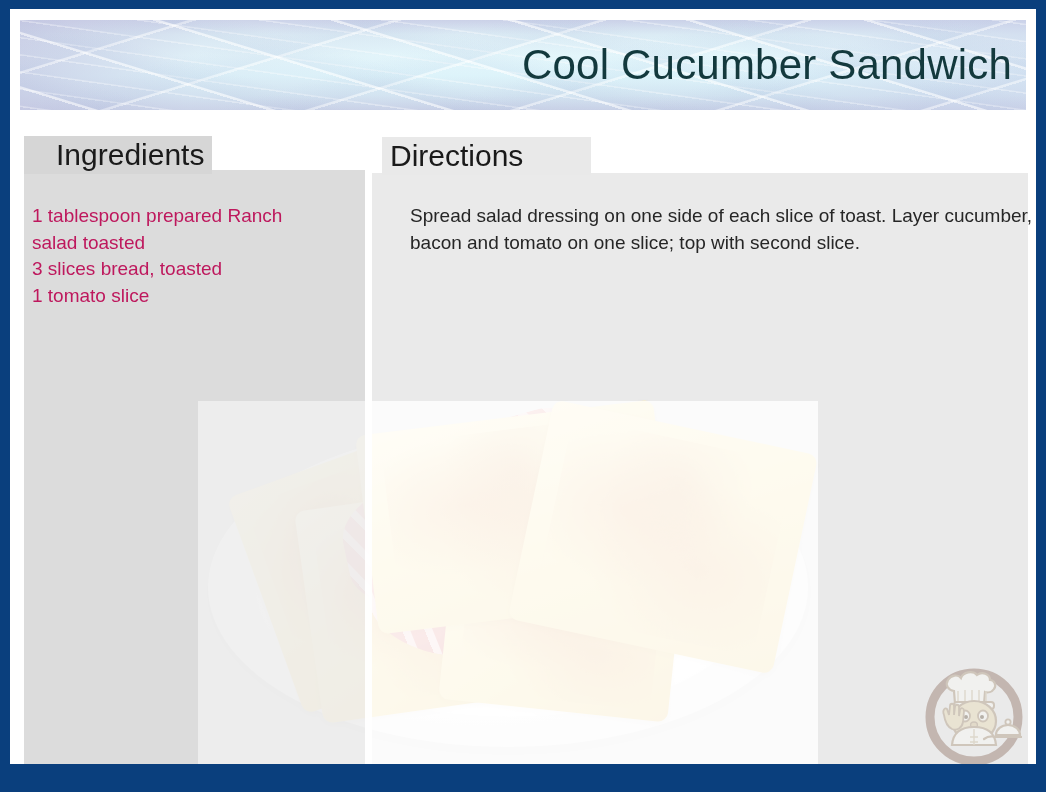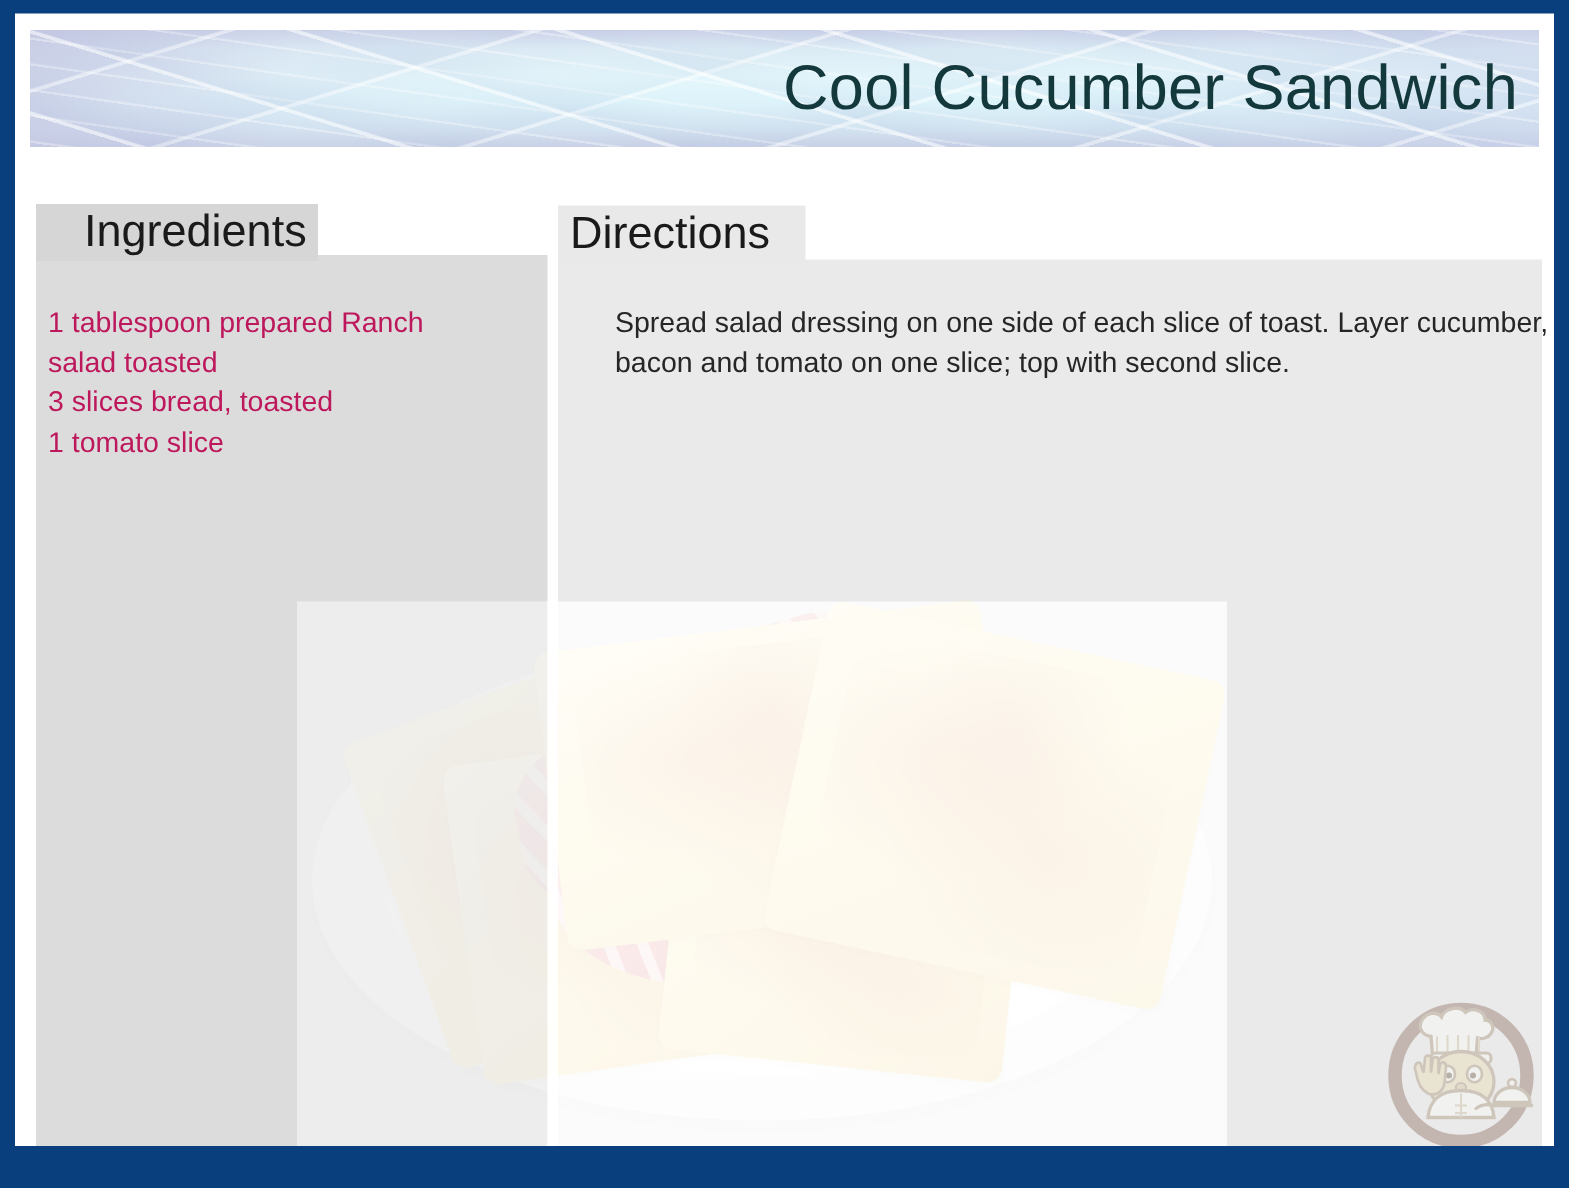--- a/index.html
+++ b/index.html
@@ -31,21 +31,21 @@
     background: #ffffff;
     overflow: hidden;
   }
 
   
   .banner {
     position: absolute;
     left: 10px;
     top: 11px;
     width: 1006px;
-    height: 78px;
+    height: 90px;
     background:
       linear-gradient(100deg, rgba(197,199,226,0.75) 0%, rgba(214,226,240,0.35) 18%, rgba(223,245,250,0.1) 42%, rgba(216,243,250,0.12) 70%, rgba(205,214,236,0.55) 100%),
       linear-gradient(180deg, #c9cde6 0%, #dbeaf4 16%, #e4f6fb 40%, #ddf3fa 62%, #d2e2f0 84%, #c6cce4 100%);
     overflow: hidden;
   }
   .banner .weave {
     position: absolute;
     inset: -30px -10px;
     background-image:
       repeating-linear-gradient(17deg, rgba(255,255,255,0.55) 0px, rgba(255,255,255,0.55) 2px, rgba(160,178,214,0.10) 3px, rgba(255,255,255,0.0) 26px, rgba(255,255,255,0.0) 52px),
@@ -96,25 +96,26 @@
   .panel-directions {
     position: absolute;
     left: 362px;
     top: 164px;
     width: 656px;
     height: 600px;
     background: #eaeaea;
   }
   .tab-directions {
     position: absolute;
-    left: 362px;
+    left: 372px;
     top: 128px;
     width: 165px;
     height: 38px;
     background: #e9e9e9;
+    padding-left: 44px;
   }
   .tab-directions-label {
     position: absolute;
     left: 8px;
     top: 0px;
     font-size: 30px;
     line-height: 38px;
     color: #1a1a1a;
     white-space: nowrap;
   }

